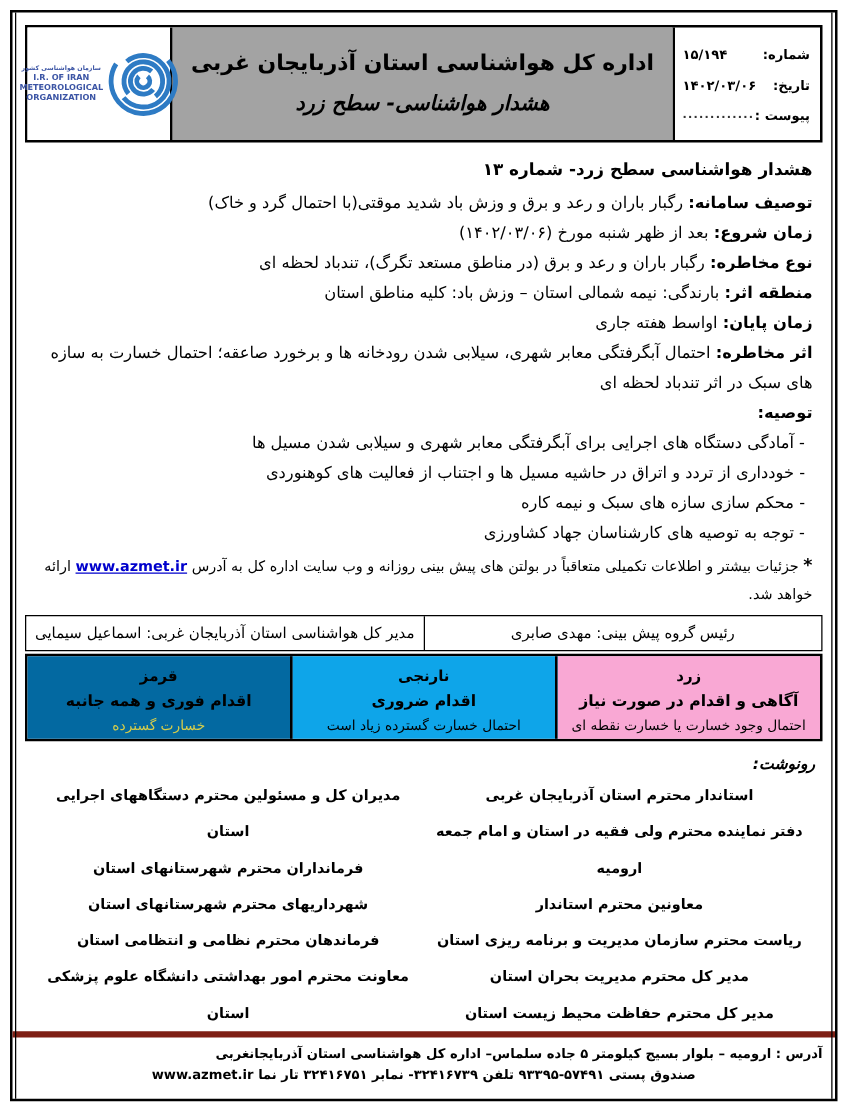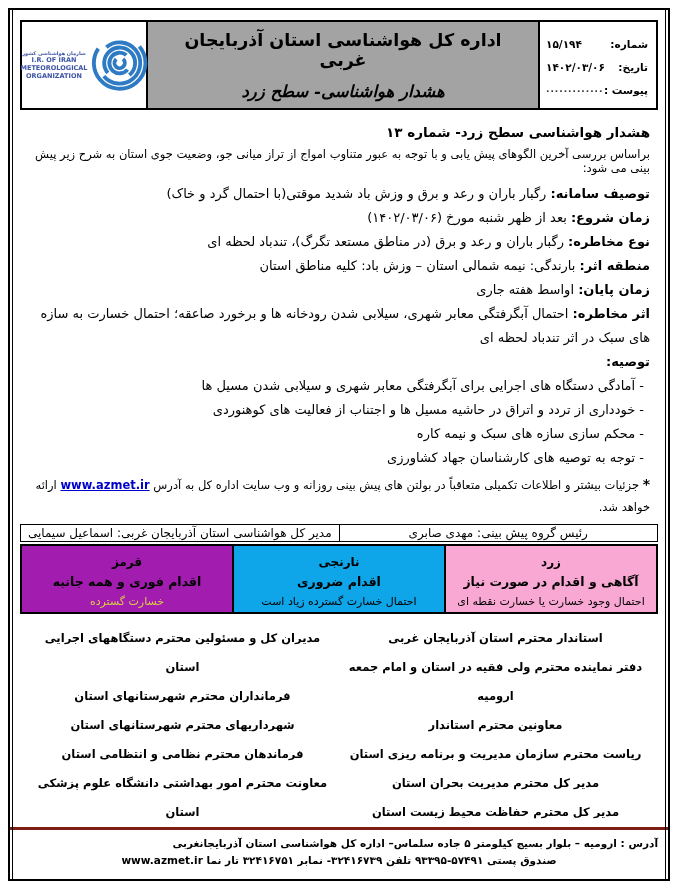--- a/index.html
+++ b/index.html
@@ -37,21 +37,21 @@
   .meta-row .val { direction:ltr; }
   .meta-row .dots { font-size:9px; letter-spacing:1px; color:#333; }
   .title-box {
     flex:1; background:#ffff00; text-align:center;
     display:flex; flex-direction:column; justify-content:center; gap:12px;
     padding: 4px 10px;
   }
   .title-box .l1 { font-size:17.5px; font-weight:bold; }
   .title-box .l2 { font-size:16.5px; font-weight:bold;font-style:italic; }
   .logo-box {
-    width: 126px; border-right: 2px solid #000; background:#fff;
+    width: 116px; border-right: 2px solid #000; background:#fff;
     display:flex; align-items:center; justify-content:center;
     direction:ltr; gap:2px; padding:2px;
   }
   .logo-text { text-align:center; line-height:1.25; }
   .logo-text .fa { font-size:5px; color:#3c55a5; font-weight:bold; }
   .logo-text .en { font-size:6.5px; color:#3c55a5; font-weight:bold; }
 
   
   .doc-body { margin: 14px 18px 0 18px; text-align:right; }
   .doc-title { font-size:13.5px; font-weight:bold; margin-bottom:7px; }
@@ -144,21 +144,20 @@
               <circle cx="46" cy="55" r="32" stroke-width="6" stroke-dasharray="150 51" transform="rotate(230 46 55)"></circle>
               <circle cx="46" cy="55" r="40" stroke-width="6" stroke-dasharray="176 75" transform="rotate(320 46 55)"></circle>
             </g>
           </svg>
         </span>
       </div>
     </div>
 
     <div class="doc-body">
       <div class="doc-title">هشدار هواشناسی سطح زرد- شماره ۱۳</div>
-      <div class="doc-intro">براساس بررسی آخرین الگوهای پیش یابی و با توجه به عبور متناوب امواج از تراز میانی جو، وضعیت جوی استان به شرح زیر پیش بینی می شود:</div>
 
       <p class="field-line"><b>توصیف سامانه:</b><span> رگبار باران و رعد و برق و وزش باد شدید موقتی(با احتمال گرد و خاک)</span></p>
       <p class="field-line"><b>زمان شروع:</b><span> بعد از ظهر شنبه مورخ (۱۴۰۲/۰۳/۰۶)</span></p>
       <p class="field-line"><b>نوع مخاطره:</b><span> رگبار باران و رعد و برق (در مناطق مستعد تگرگ)، تندباد لحظه ای</span></p>
       <p class="field-line"><b>منطقه اثر:</b><span> بارندگی: نیمه شمالی استان – وزش باد: کلیه مناطق استان</span></p>
       <p class="field-line"><b>زمان پایان:</b><span> اواسط هفته جاری</span></p>
       <p class="field-line"><b>اثر مخاطره:</b><span> احتمال آبگرفتگی معابر شهری، سیلابی شدن رودخانه ها و برخورد صاعقه؛ احتمال خسارت به سازه های سبک در اثر تندباد لحظه ای</span></p>
 
       <p class="advice-head">توصیه:</p>
       <p class="advice-item">- آمادگی دستگاه های اجرایی برای آبگرفتگی معابر شهری و سیلابی شدن مسیل ها</p>
@@ -178,28 +177,29 @@
       <div class="level-cell" style="background-color: #f9a8d4;">
         <div class="level-name">زرد</div>
         <div class="level-action">آگاهی و اقدام در صورت نیاز</div>
         <div class="level-desc" style="color: rgb(0, 0, 0);">احتمال وجود خسارت یا خسارت نقطه ای</div>
       </div>
       <div class="level-cell" style="background-color: #0ea5e9;">
         <div class="level-name">نارنجی</div>
         <div class="level-action">اقدام ضروری</div>
         <div class="level-desc" style="color: rgb(0, 0, 0); text-align: center;">احتمال خسارت گسترده زیاد است</div>
       </div>
-      <div class="level-cell" style="background-color: #a21caf;">
+      <div class="level-cell" style="background-color: #0369a1;">
         <div class="level-name">قرمز</div>
         <div class="level-action">اقدام فوری و همه جانبه</div>
         <div class="level-desc" style="color: rgb(216, 206, 73);">خسارت گسترده</div>
       </div>
     </div>
 
     <div class="cc">
+      <div class="cc-heading">رونوشت:</div>
       <div class="cc-cols">
         <div class="cc-col">
           <div class="cc-item">استاندار محترم استان آذربایجان غربی</div>
           <div class="cc-item">دفتر نماینده محترم ولی فقیه در استان و امام جمعه ارومیه</div>
           <div class="cc-item">معاونین محترم استاندار</div>
           <div class="cc-item">ریاست محترم سازمان مدیریت و برنامه ریزی  استان</div>
           <div class="cc-item">مدیر کل محترم مدیریت بحران استان</div>
           <div class="cc-item">مدیر کل محترم حفاظت محیط زیست استان</div>
         </div>
         <div class="cc-col">

